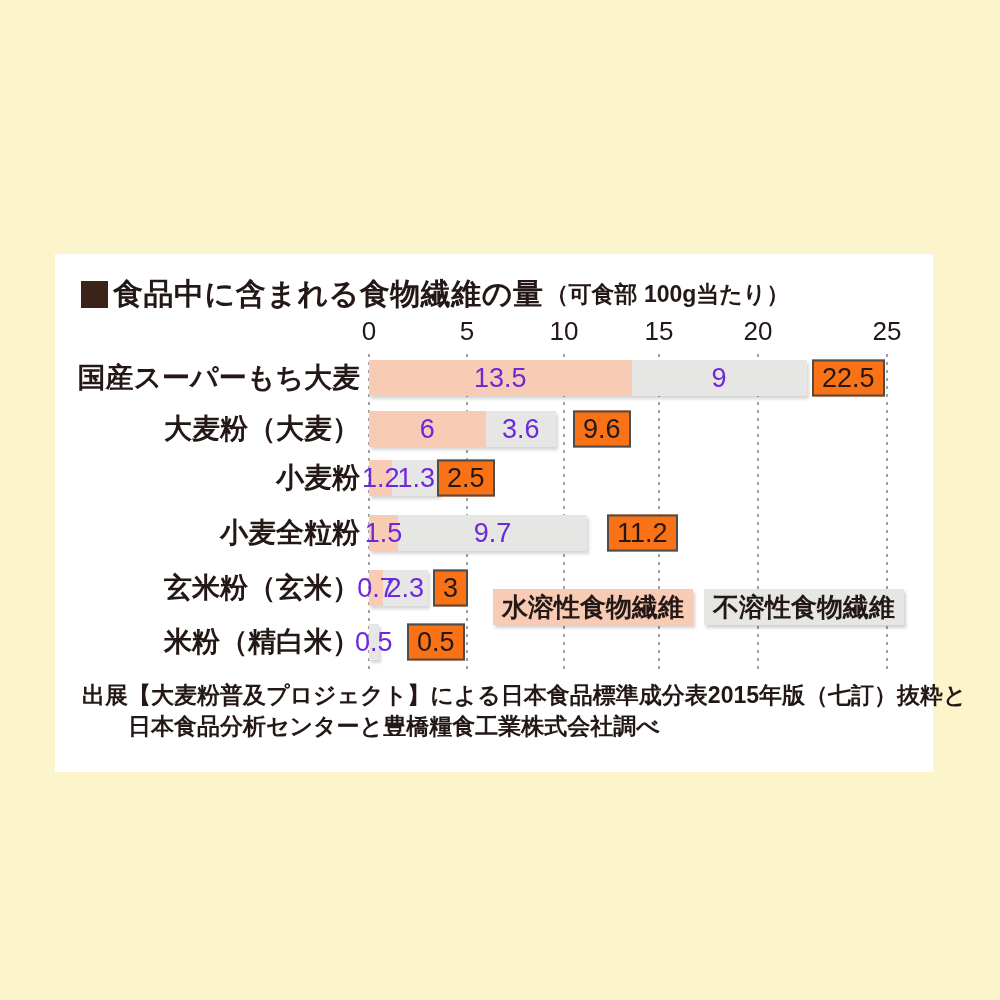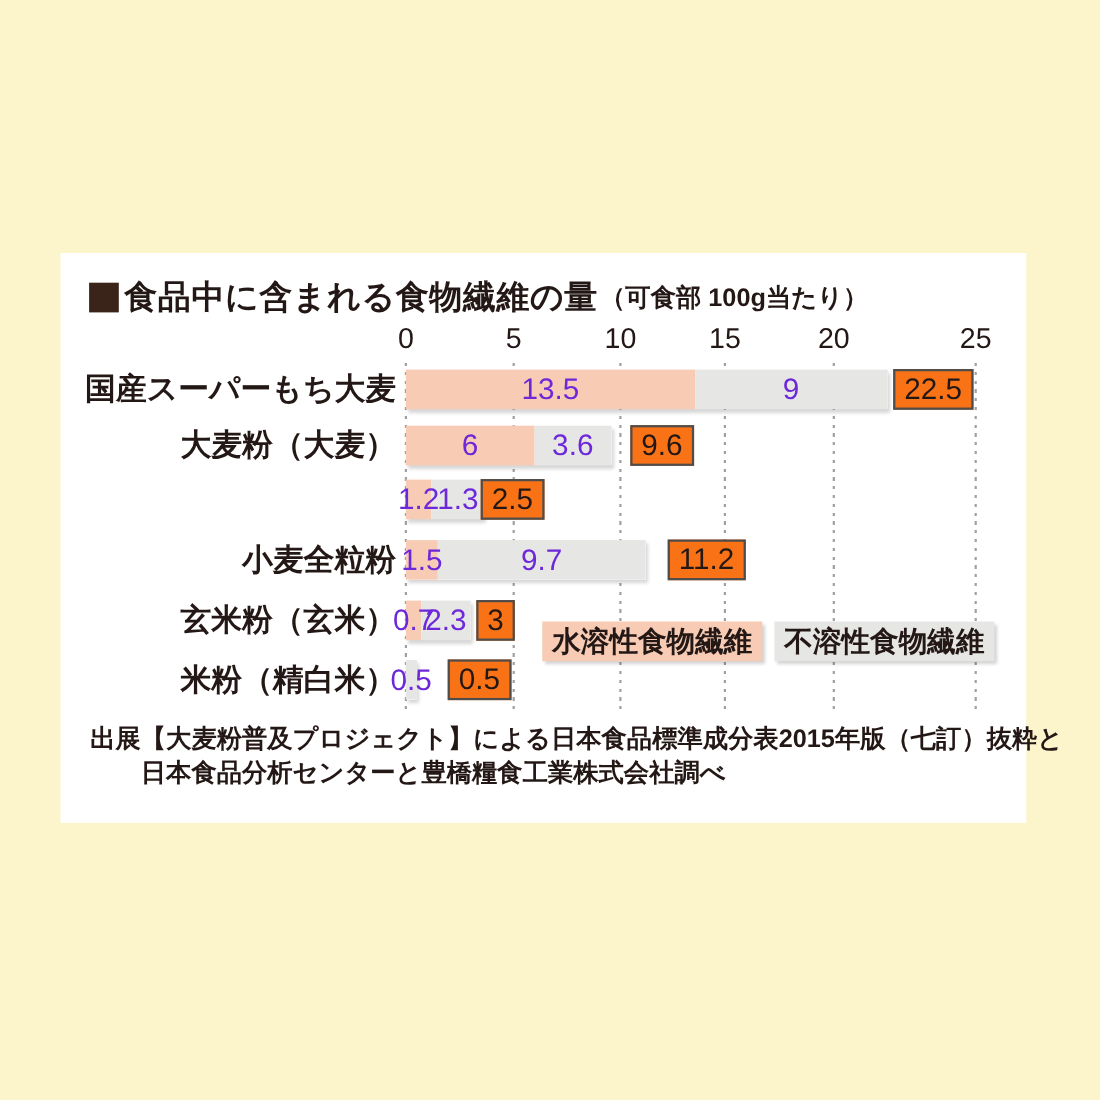--- a/index.html
+++ b/index.html
@@ -70,21 +70,21 @@
   }
   .source {
     position:absolute; left:27px; top:426px;
     font-size:23px; font-weight:700; line-height:31px; white-space:nowrap;
   }
   .source-line2 { margin-left:46px; }
 </style>
 </head>
 <body style="background: rgb(252, 244, 203);">
 
-<div class="card" style="background: rgb(255, 255, 255);">
+<div class="card" style="background: rgb(255, 255, 255); margin-top: 24px;">
 
   <div class="title-row">
     <span class="title-bullet" style="background: rgb(58, 36, 26);"></span>
     <span class="title-main">食品中に含まれる食物繊維の量</span>
     <span class="title-unit">（可食部 100g当たり）</span>
   </div>
 
   <div id="chart">
       <div class="axis-tick-label" style="left: 284px;">0</div>
       <div class="gridline" style="left: 313px;"></div>
@@ -111,20 +111,21 @@
       <div class="cat-label" style="top: 157px;">大麦粉（大麦）</div>
       <div class="bar-row" style="left: 314px; top: 157px;">
         <div class="seg" style="width: 116.7px; background: rgb(247, 203, 180);">
           <span class="seg-label">6</span>
         </div>
         <div class="seg" style="width: 70.02px; background: rgb(230, 230, 229);">
           <span class="seg-label">3.6</span>
         </div>
       </div>
       <div class="total-box" style="left: 518px; top: 175px;">9.6</div>
+      <div class="cat-label" style="top: 206px;">小麦粉</div>
       <div class="bar-row" style="left: 314px; top: 206px;">
         <div class="seg" style="width: 23.34px; background: rgb(247, 203, 180);">
           <span class="seg-label">1.2</span>
         </div>
         <div class="seg" style="width: 48px; background: rgb(230, 230, 229);">
           <span class="seg-label">1.3</span>
         </div>
       </div>
       <div class="total-box" style="left: 382px; top: 224px;">2.5</div>
       <div class="cat-label" style="top: 261px;">小麦全粒粉</div>

